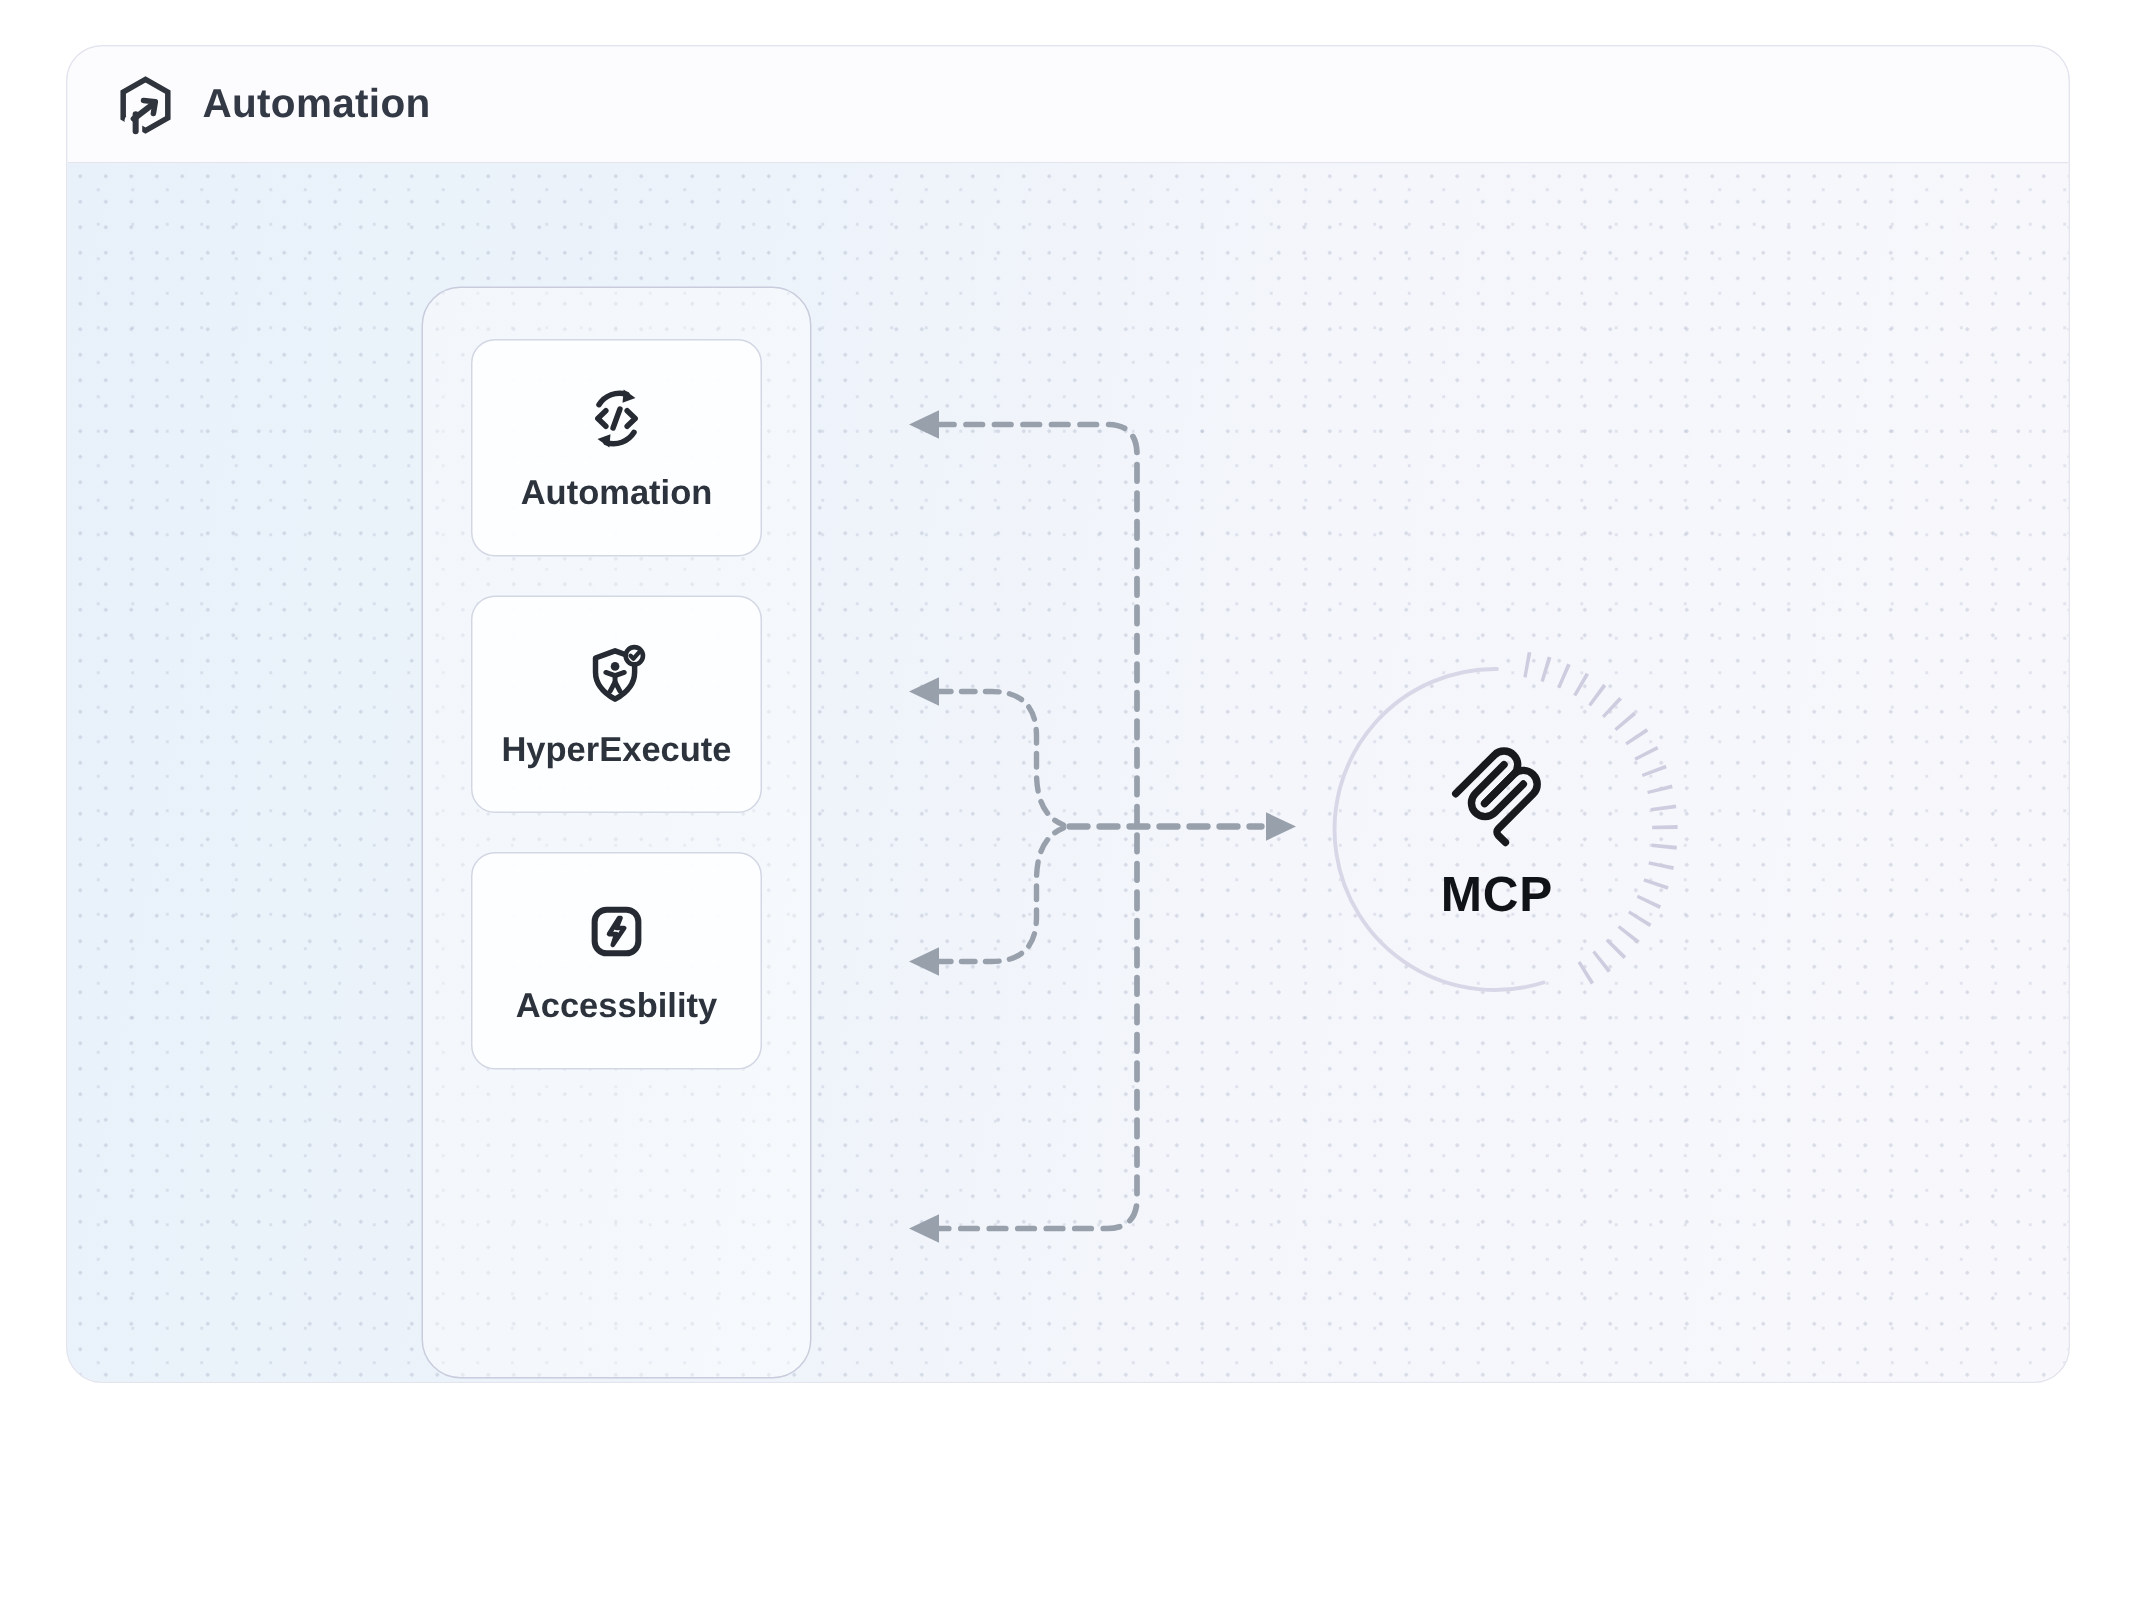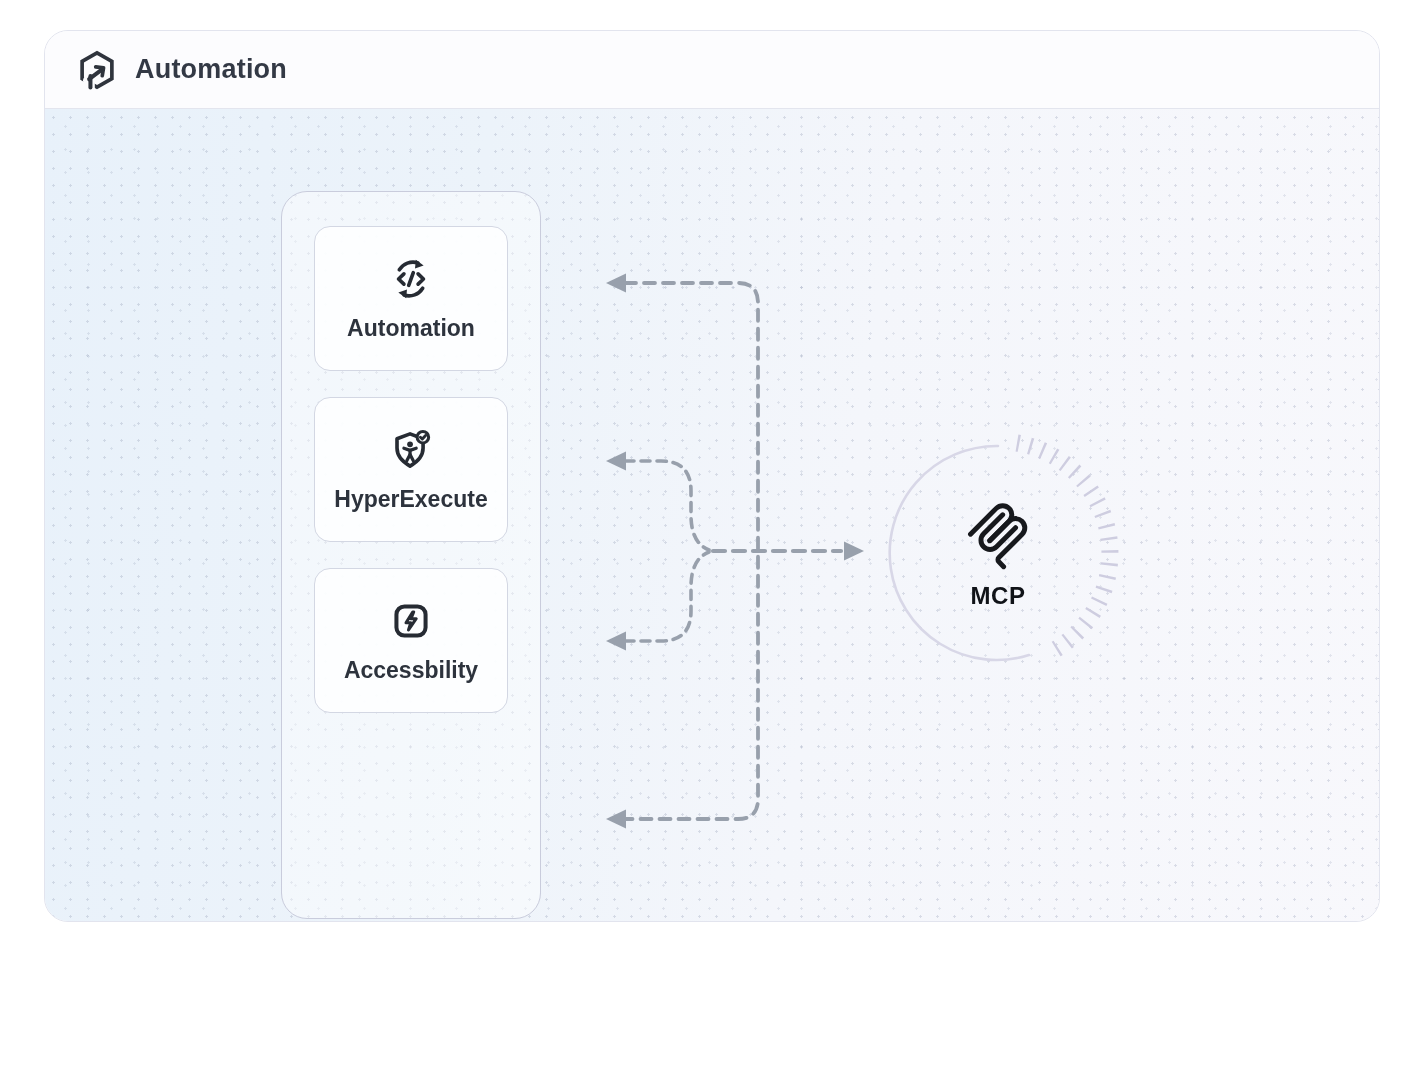--- a/index.html
+++ b/index.html
@@ -25,21 +25,21 @@
     padding-top:34px;gap:26px;}
   .product-card{width:194px;height:145px;background:rgba(253,254,255,.93);
     border:1.5px solid #d3d7e3;border-radius:16px;box-sizing:border-box;
     display:flex;flex-direction:column;align-items:center;justify-content:center;gap:13px;
     cursor:pointer;}
   .product-card .icn{width:46px;height:46px;display:flex;align-items:center;justify-content:center;}
   .product-card .lbl{font-size:23px;font-weight:600;color:#2d333d;}
   .mcp-node{position:absolute;left:953px;top:444px;transform:translate(-50%,-50%);
     display:flex;flex-direction:column;align-items:center;gap:10px;cursor:pointer;}
   .mcp-node .mcp-icn{width:76px;height:76px;display:flex;align-items:center;justify-content:center;}
-  .mcp-node .mcp-lbl{font-size:24px;font-weight:600;color:#101318;letter-spacing:.5px;}
+  .mcp-node .mcp-lbl{font-size:33px;font-weight:600;color:#101318;letter-spacing:.5px;}
   svg{display:block;}
 </style>
 </head>
 <body>
 
 <div class="app-card">
 
   <header class="app-header">
     <span class="logo-wrap">
       <svg width="42" height="42" viewBox="0 0 48 48" fill="none">

